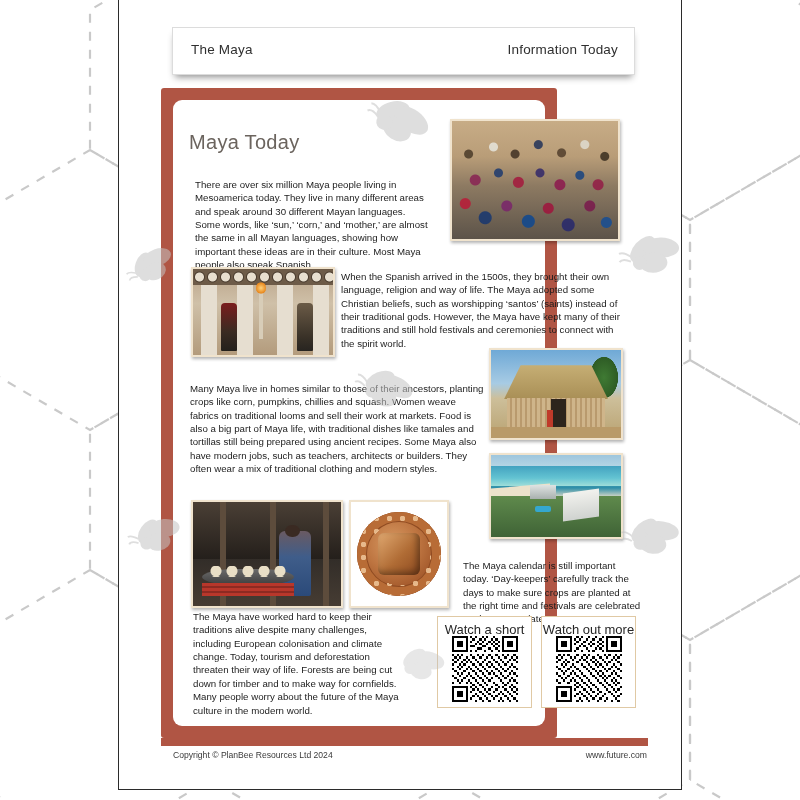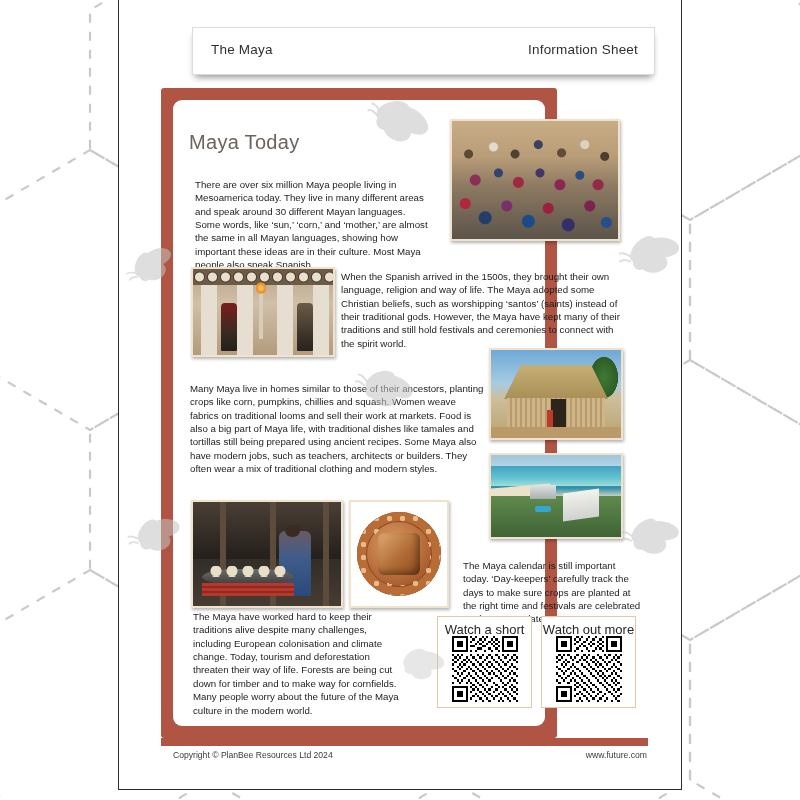--- a/index.html
+++ b/index.html
@@ -308,23 +308,23 @@
       <path d="M 690 360 L 810 430 L 810 570 L 690 640 L 570 570 L 570 430 Z"></path>
       <path d="M 90 570 L 210 640 L 210 780 L 90 850 L -30 780 L -30 640 Z"></path>
       <path d="M 330 570 L 450 640 L 450 780 L 330 850 L 210 780 L 210 640 Z"></path>
       <path d="M 570 570 L 690 640 L 690 780 L 570 850 L 450 780 L 450 640 Z"></path>
       <path d="M 810 570 L 930 640 L 930 780 L 810 850 L 690 780 L 690 640 Z"></path>
     </g>
   </svg>
 
   <div class="page">
 
-    <div class="header-box" style="left:53px; top:27px;margin-left:20px;">
+    <div class="header-box" style="left:53px; top:27px;">
       <span class="hleft">The Maya</span>
-      <span class="hright">Information Sheet</span>
+      <span class="hright">Information Today</span>
     </div>
 
     <div class="card-frame" style="left:42px; top:88px;">
       <div class="card-inner">
 
         <h1 class="title">Maya Today</h1>
 
         <p class="para p1">There are over six million Maya people living in Mesoamerica today. They live in many different areas and speak around 30 different Mayan languages. Some words, like ‘sun,’ ‘corn,’ and ‘mother,’ are almost the same in all Mayan languages, showing how important these ideas are in their culture. Most Maya people also speak Spanish.</p>
         <p class="para p2">When the Spanish arrived in the 1500s, they brought their own language, religion and way of life. The Maya adopted some Christian beliefs, such as worshipping ‘santos’ (saints) instead of their traditional gods. However, the Maya have kept many of their traditions and still hold festivals and ceremonies to connect with the spirit world.</p>
         <p class="para p3">Many Maya live in homes similar to those of their ancestors, planting crops like corn, pumpkins, chillies and squash. Women weave fabrics on traditional looms and sell their work at markets. Food is also a big part of Maya life, with traditional dishes like tamales and tortillas still being prepared using ancient recipes. Some Maya also have modern jobs, such as teachers, architects or builders. They often wear a mix of traditional clothing and modern styles.</p>

